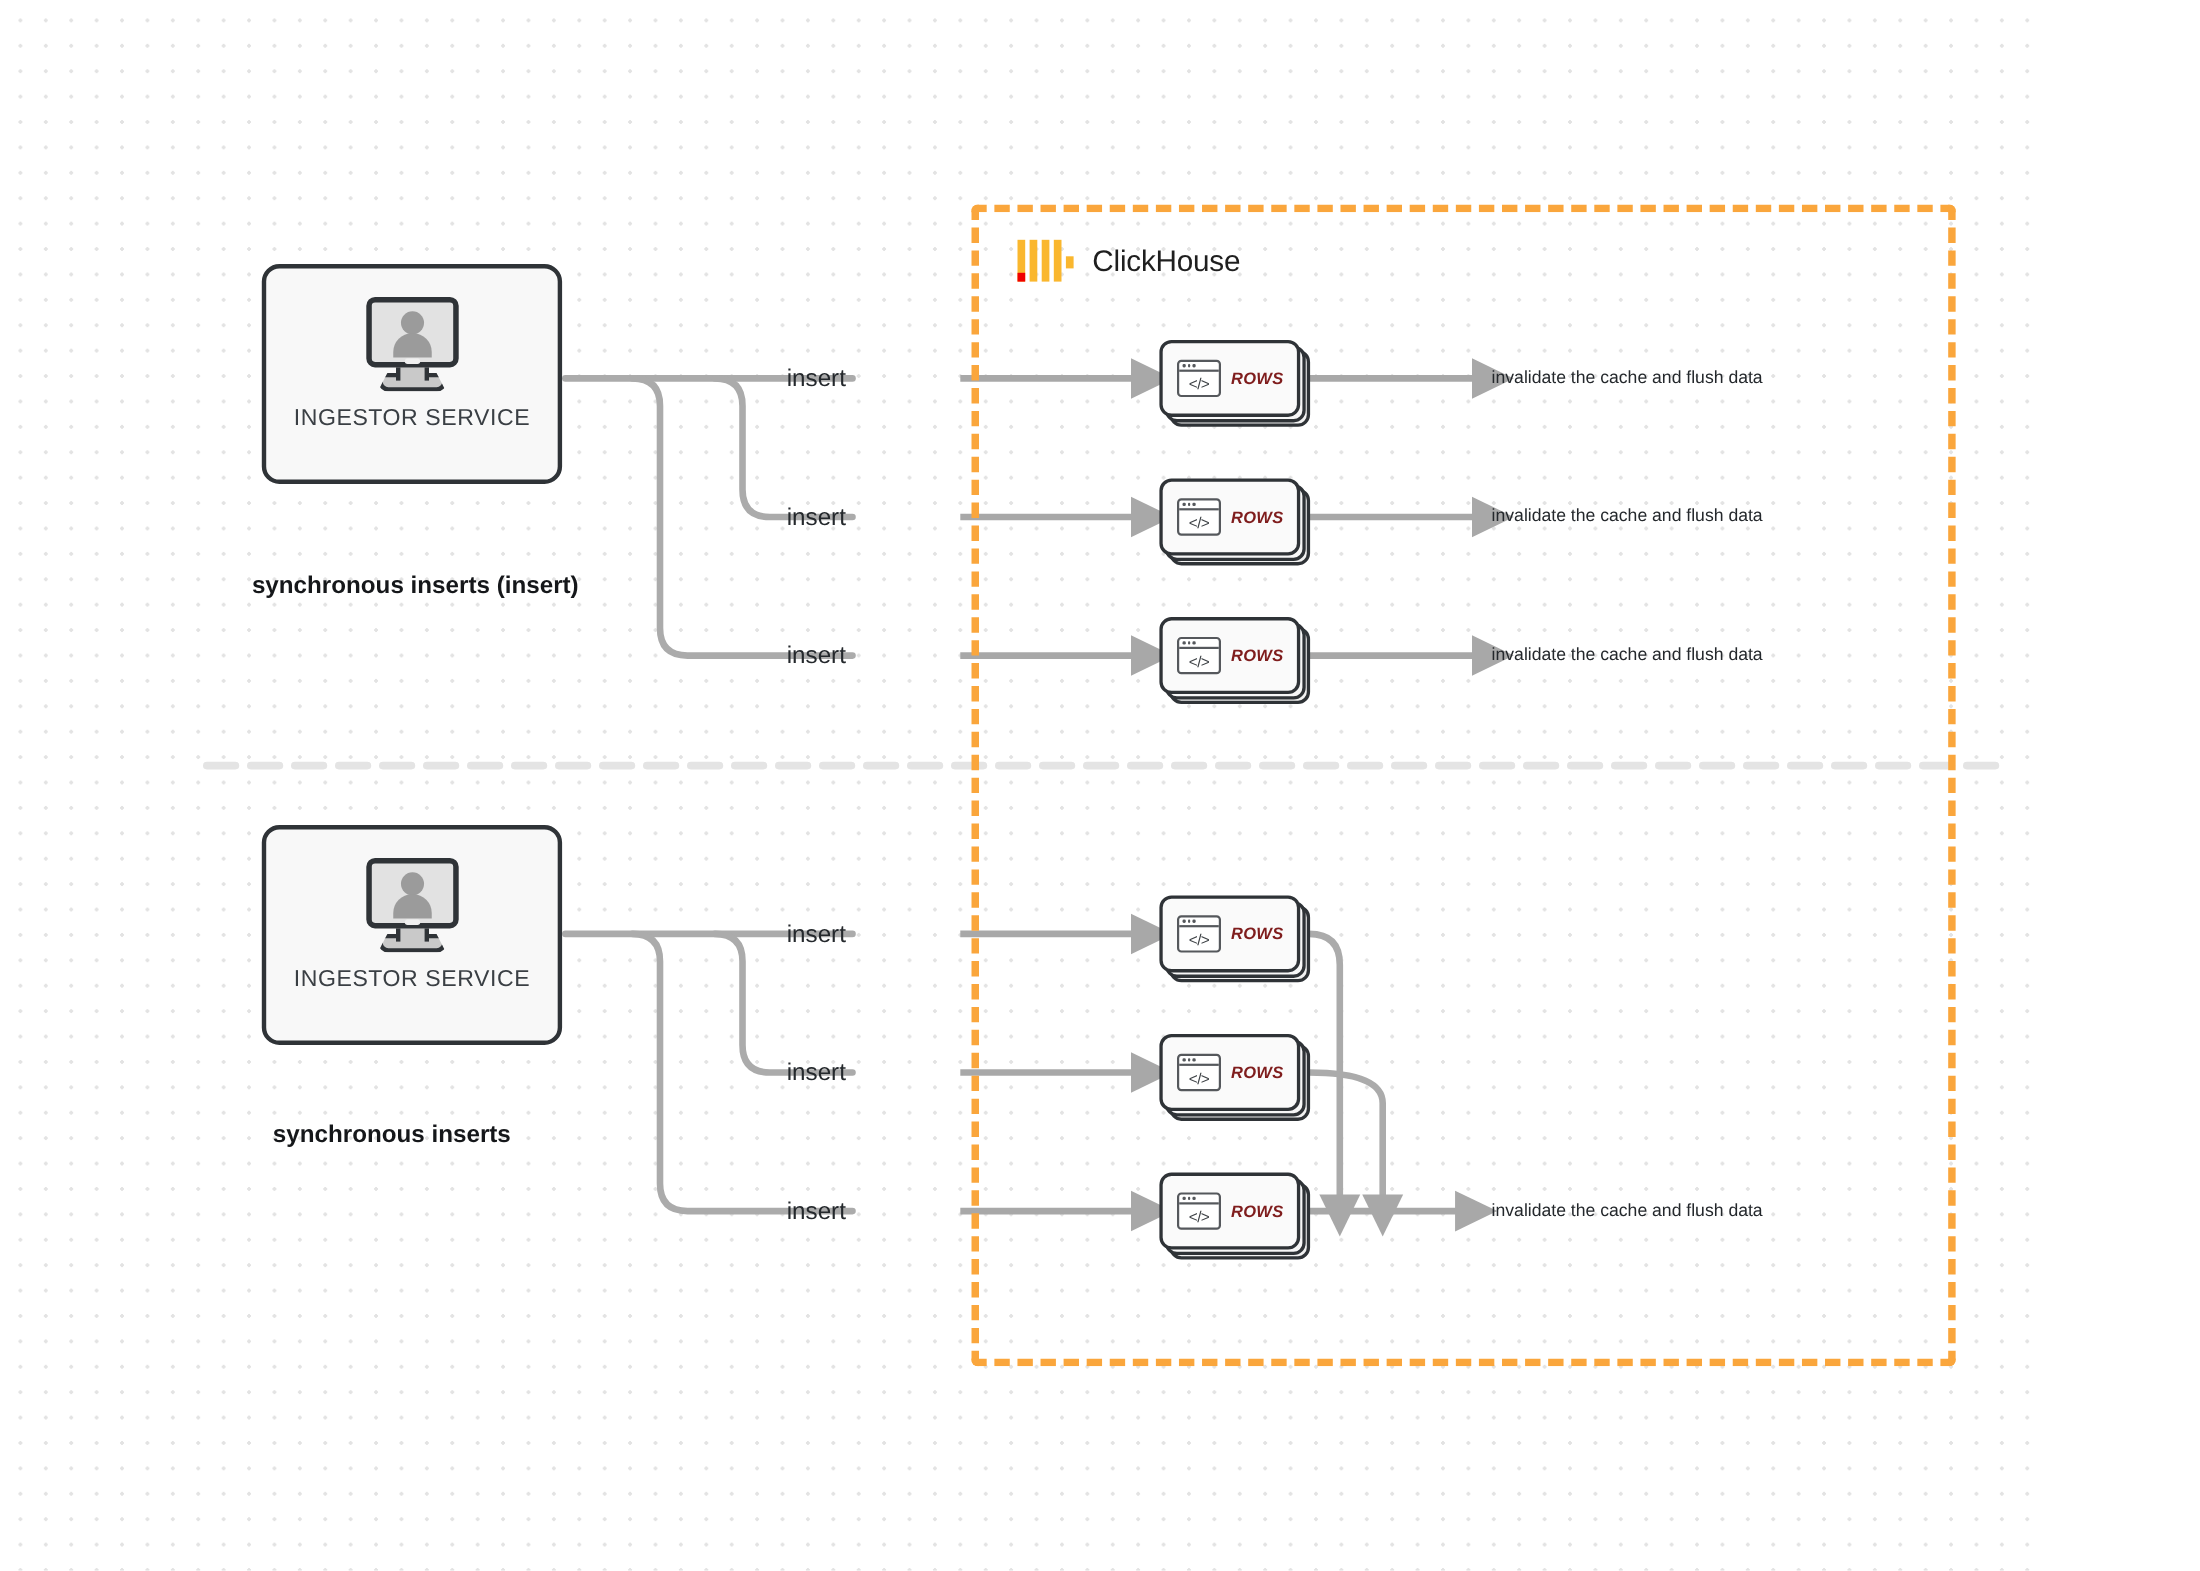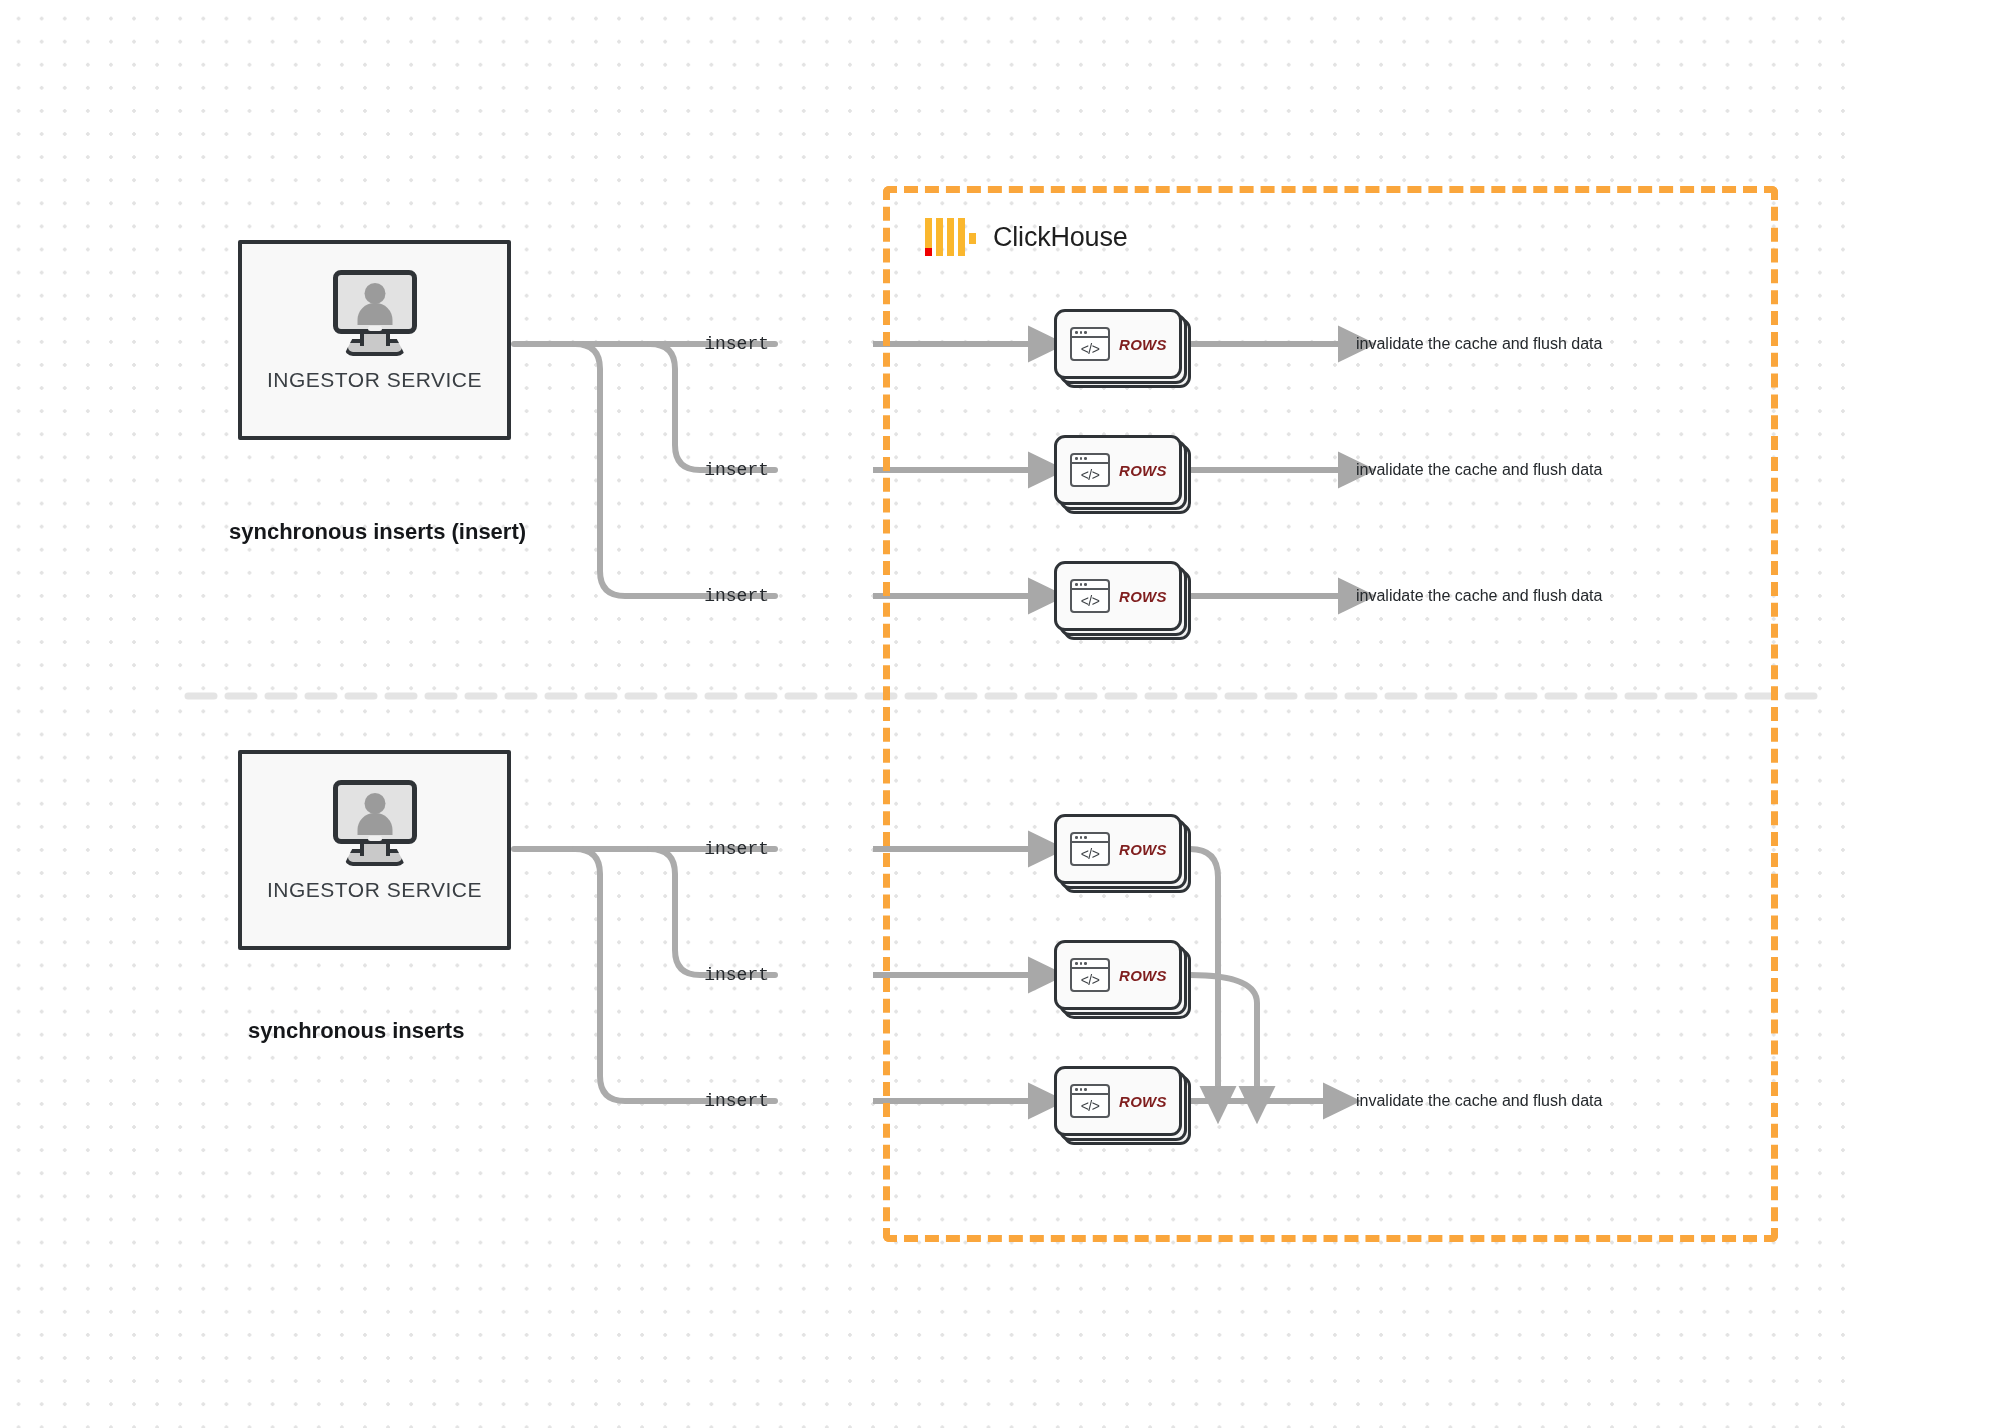--- a/index.html
+++ b/index.html
@@ -84,21 +84,21 @@
     letter-spacing: -0.2px;
     white-space: nowrap;
   }
 
   
   .ingestor {
     position: absolute;
     width: 273px;
     height: 200px;
     border: 4px solid #2f3337;
-    border-radius: 2px;
+    border-radius: 16px;
     background: #f8f8f8;
     box-sizing: border-box;
     display: flex;
     flex-direction: column;
     align-items: center;
     justify-content: flex-start;
     padding-top: 26px;
   }
   .ingestor.sync  { left: 238px; top: 240px; }
   .ingestor.async { left: 238px; top: 750px; }
@@ -189,25 +189,24 @@
     font-weight: bold;
     color: #15171a;
     white-space: nowrap;
   }
   .section-label.sync  { left: 229px; top: 519px; }
   .section-label.async { left: 248px; top: 1018px; }
 
   
   .insert-label {
     position: absolute;
-    font-size: 18px;
+    font-size: 22px;
     color: #24282c;
     white-space: nowrap;
     transform: translateY(-50%);
-    font-family: Liberation Mono, monospace;
   }
 
   
   .flush-label {
     position: absolute;
     font-size: 16px;
     color: #24282c;
     white-space: nowrap;
     transform: translateY(-50%);
   }

